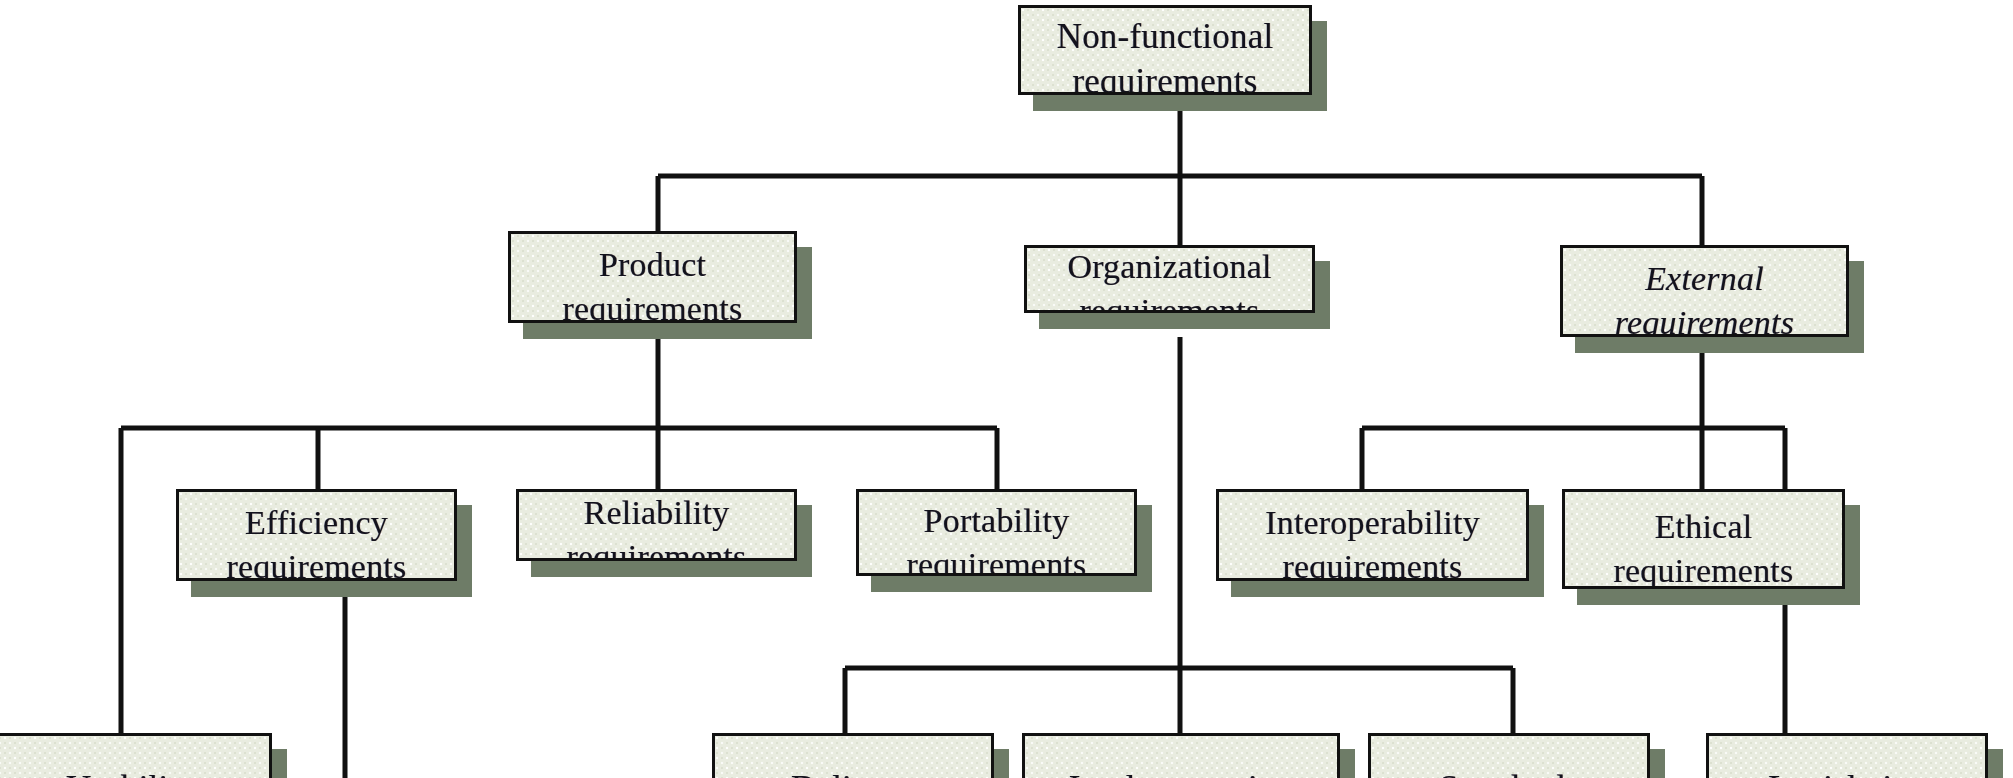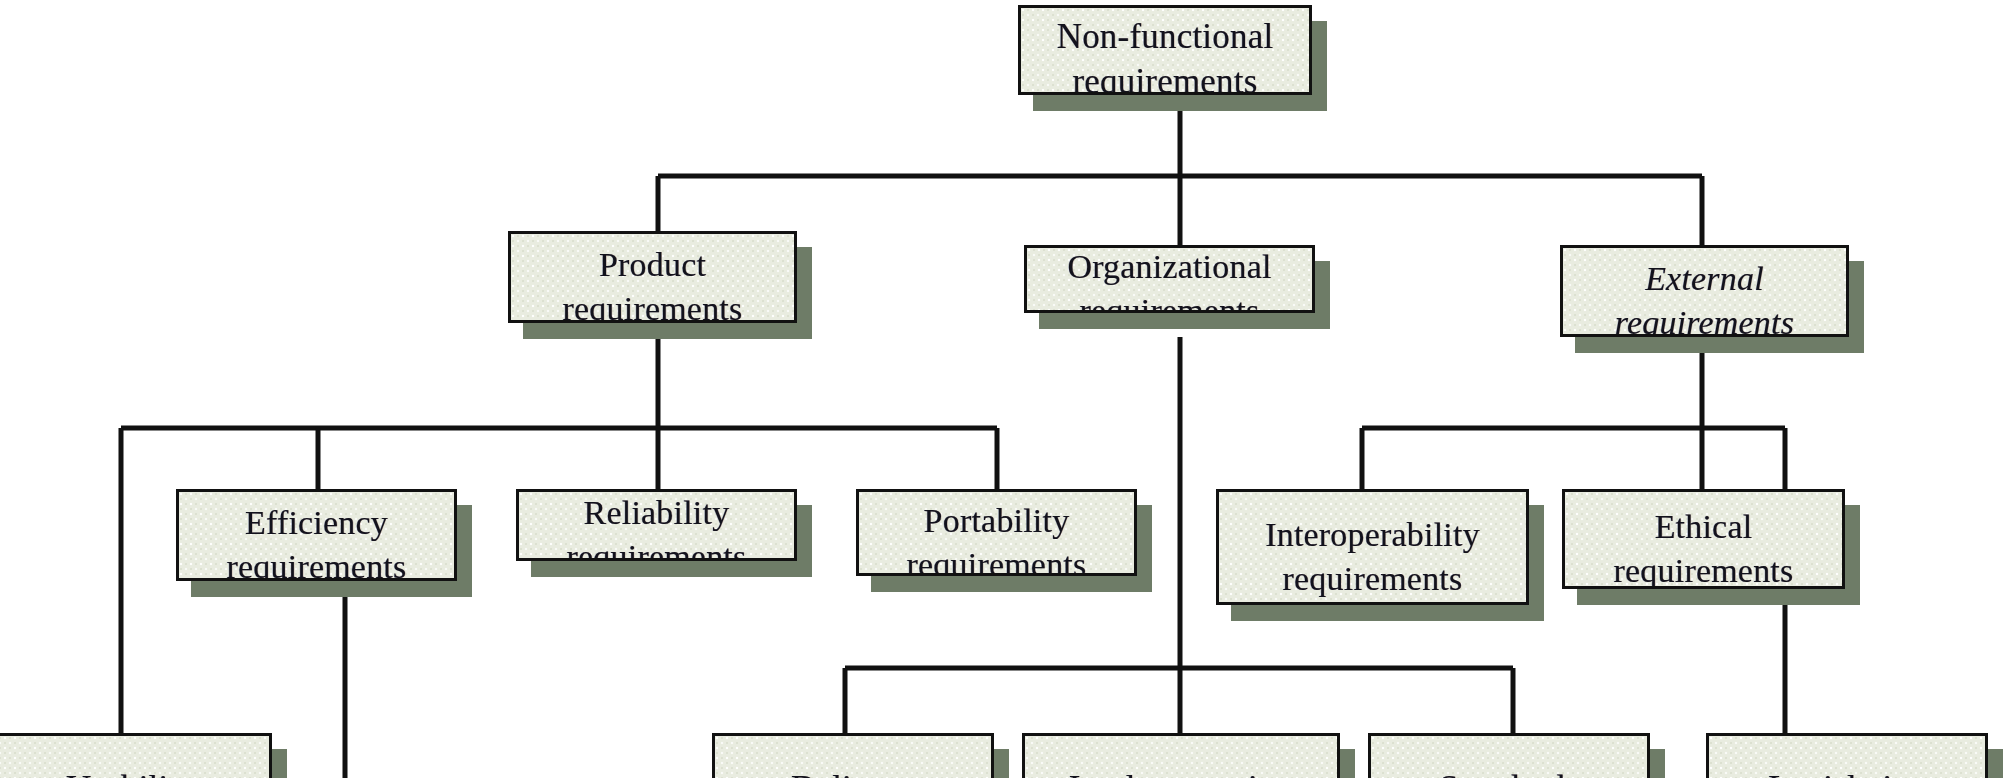--- a/index.html
+++ b/index.html
@@ -159,21 +159,21 @@
 requirements</div>
         </div>
       </div>
       <div class="node row-2" style="left: 856px; top: 489px; width: 281px; height: 87px;">
         <div class="node-shadow" style="background: rgb(110, 124, 103);"></div>
         <div class="node-box">
           <div class="node-label">Portability
 requirements</div>
         </div>
       </div>
-      <div class="node row-2" style="left: 1216px; top: 489px; width: 313px; height: 116px;">
+      <div class="node row-2" style="left: 1216px; top: 489px; width: 313px; height: 92px;">
         <div class="node-shadow" style="background: rgb(110, 124, 103);"></div>
         <div class="node-box">
           <div class="node-label">Interoperability
 requirements</div>
         </div>
       </div>
       <div class="node row-2" style="left: 1562px; top: 489px; width: 283px; height: 100px;">
         <div class="node-shadow" style="background: rgb(110, 124, 103);"></div>
         <div class="node-box">
           <div class="node-label">Ethical

